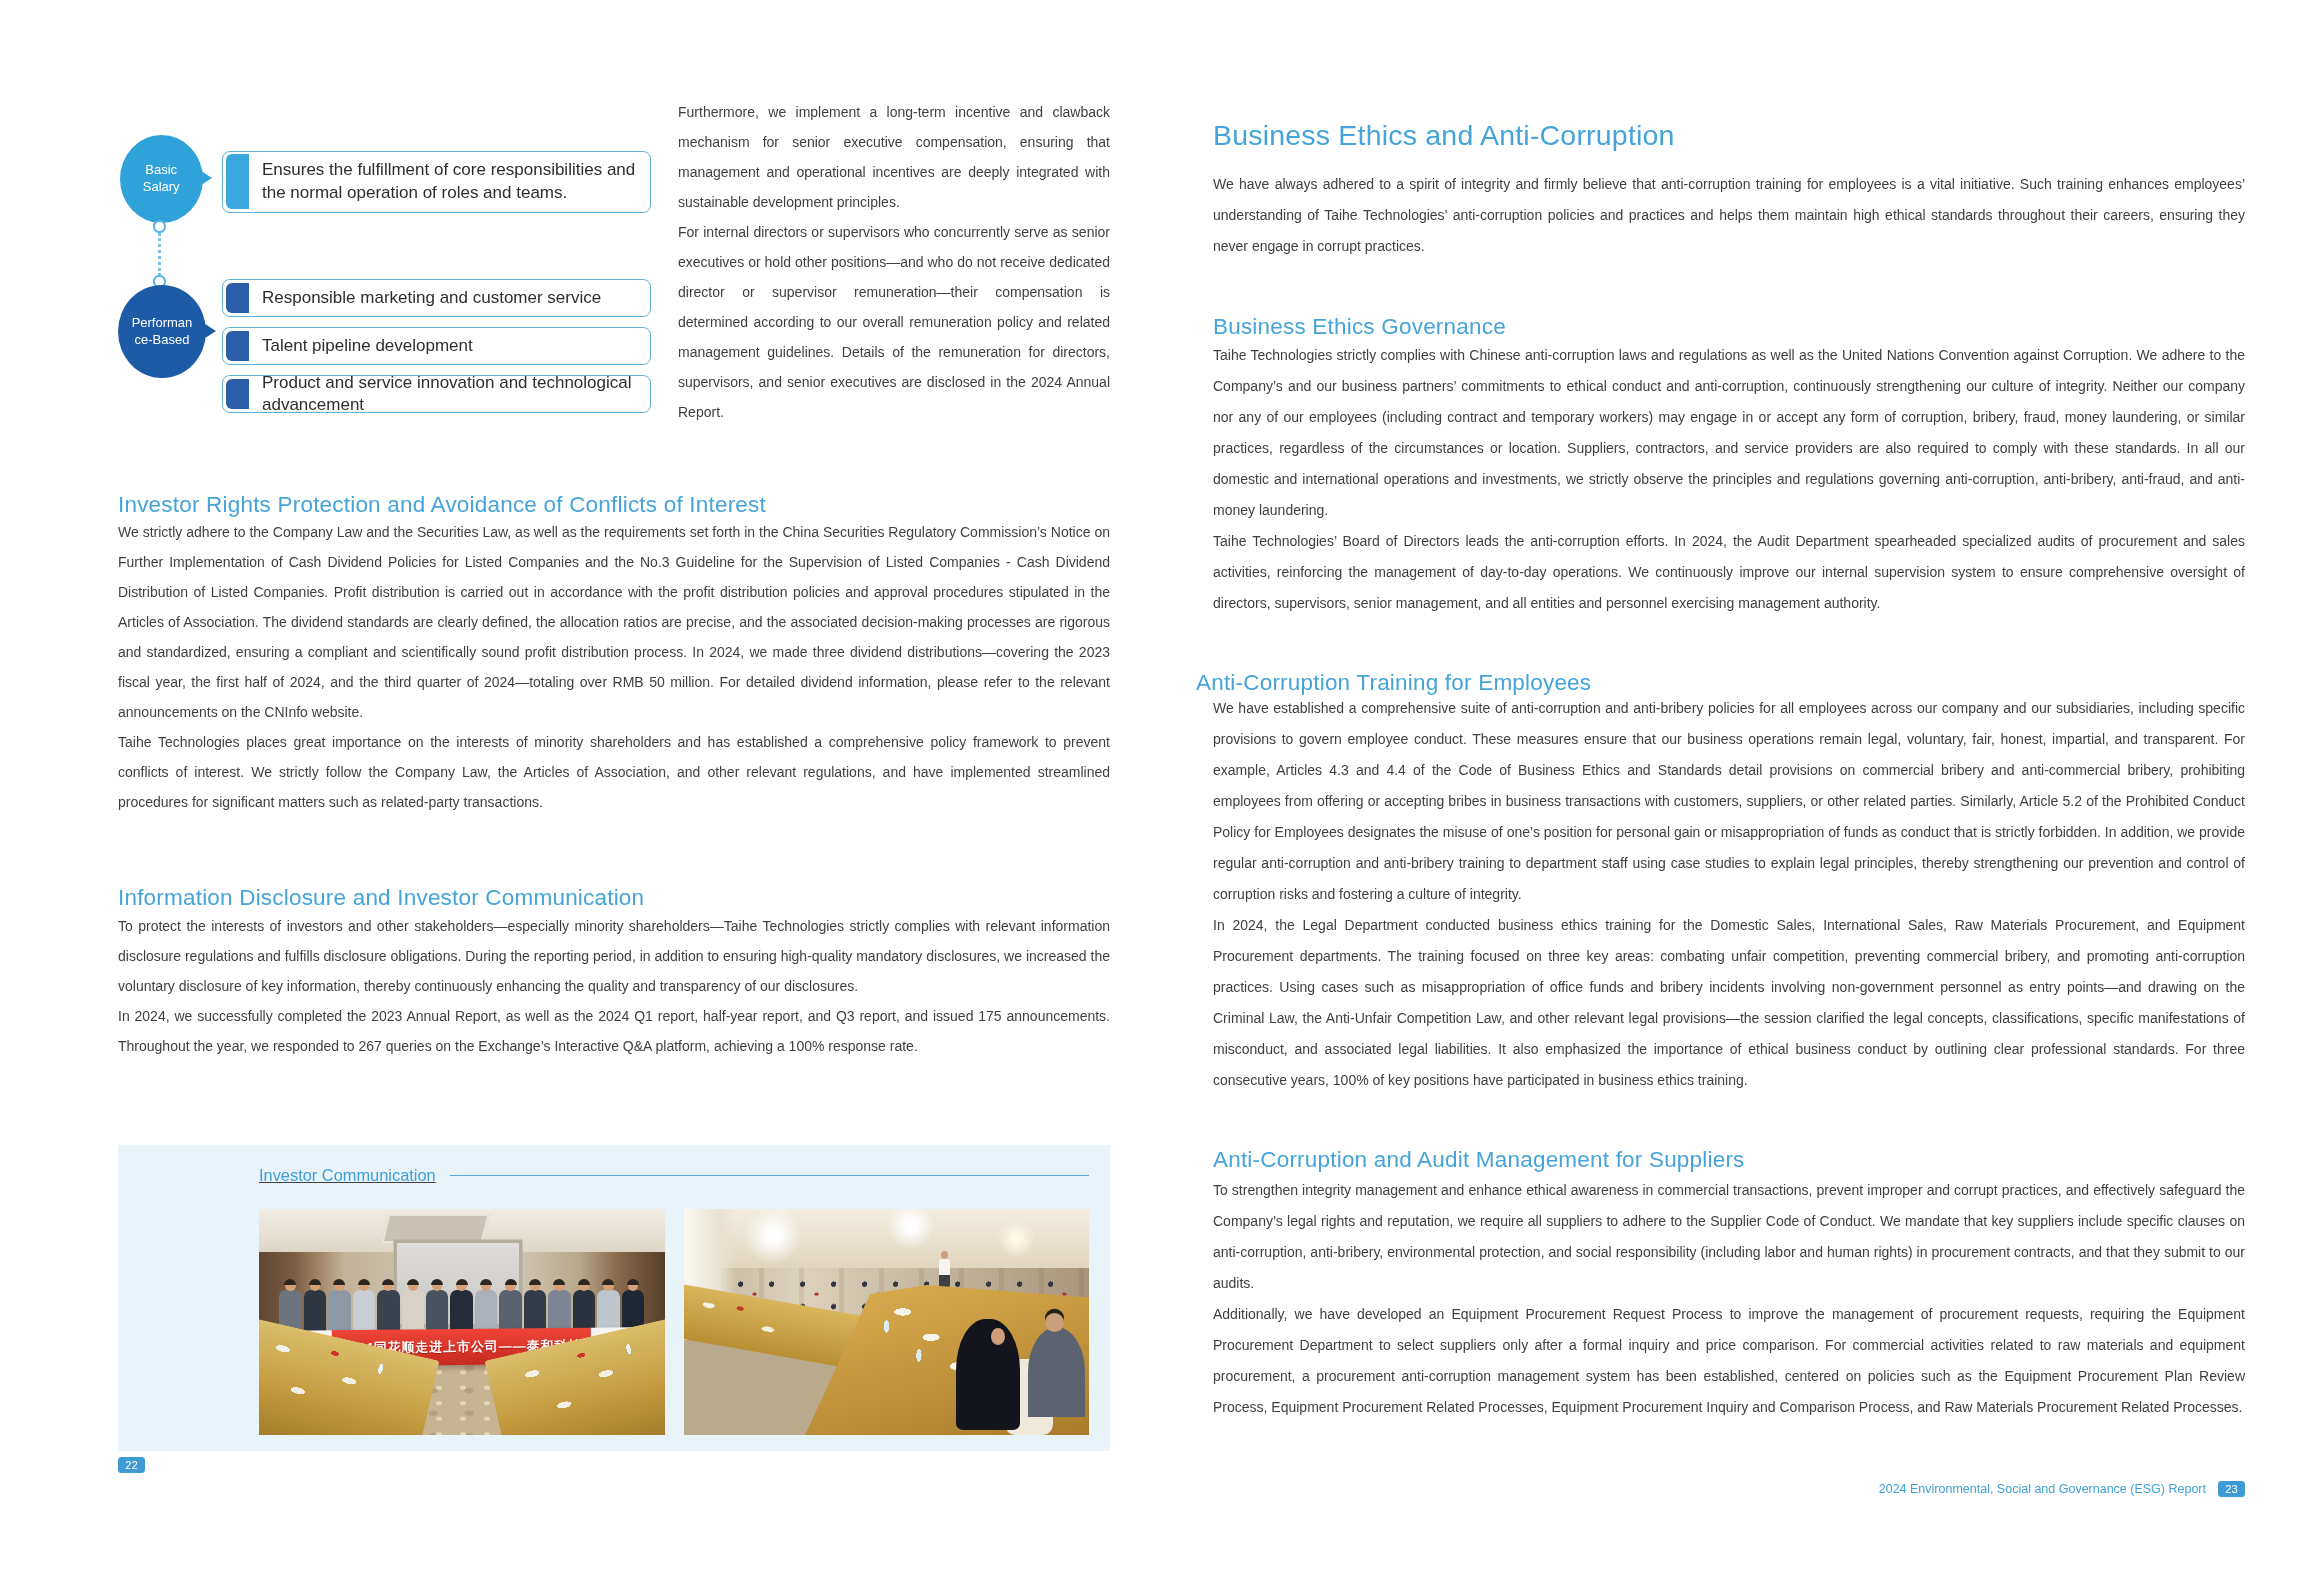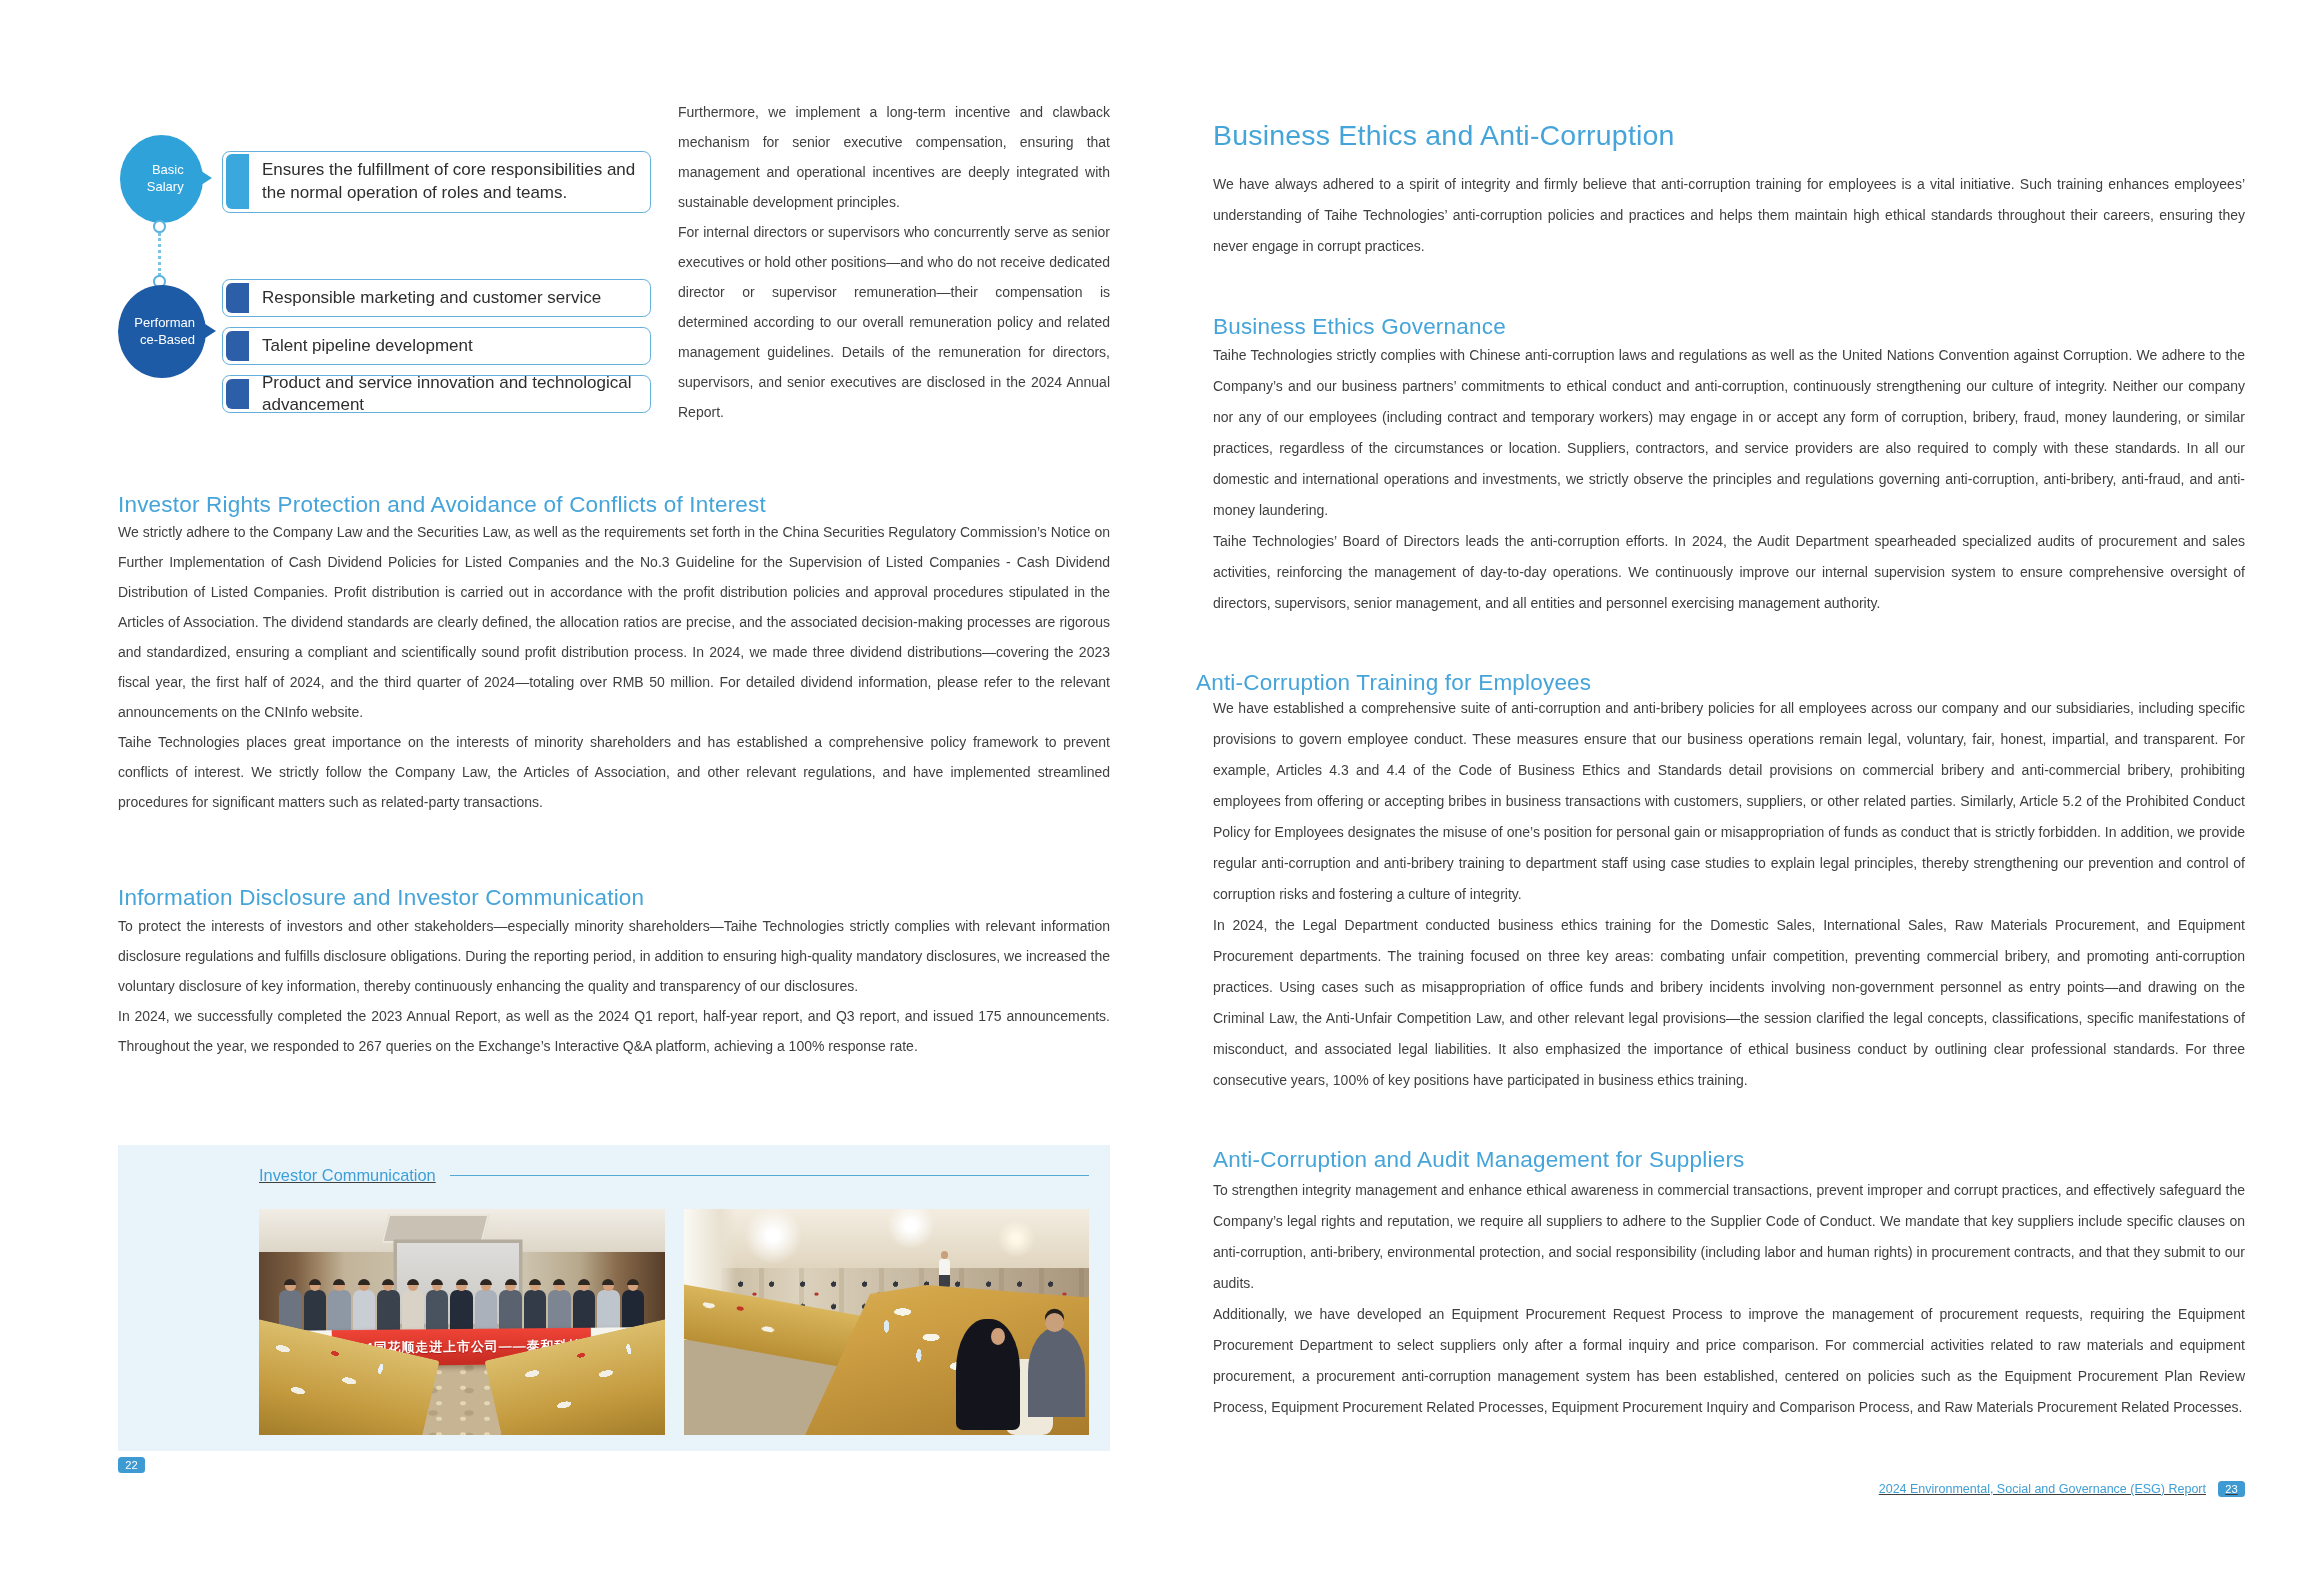--- a/index.html
+++ b/index.html
@@ -12,21 +12,21 @@
   
   .h1{position:absolute;font-size:28.5px;color:var(--accent-blue,#45a4d9);font-weight:400;letter-spacing:0.2px;}
   .h2{position:absolute;font-size:22.5px;color:var(--accent-blue,#45a4d9);font-weight:400;letter-spacing:0.2px;}
   .tb{position:absolute;font-size:14px;line-height:30px;text-align:justify;color:var(--body-text,#3f3f3f);}
   .tb p{margin:0;}
   .page-right .tb{line-height:31px;}
 
   
   .diagram{position:absolute;left:118px;top:128px;width:536px;height:289px;}
   .circle{position:absolute;border-radius:50%;color:#fff;display:flex;align-items:center;justify-content:center;}
-  .circle span{font-size:13px;line-height:1.3;text-align:right;overflow-wrap:anywhere;}
+  .circle span{font-size:13px;line-height:1.3;text-align:center;overflow-wrap:anywhere;}
   .circle-basic{left:1.7px;top:7px;width:83px;height:88px;background:var(--circle-light,#2fa2d9);}
   .circle-basic span{width:45px;}
   .circle-perf{left:0;top:157px;width:88px;height:93px;background:var(--circle-dark,#1d5ba7);}
   .circle-perf span{width:66px;}
   .tail{position:absolute;width:0;height:0;border:9.5px solid transparent;}
   .tail-basic{left:80px;top:41px;border-left:14.7px solid var(--circle-light,#2fa2d9);}
   .tail-perf{left:84px;top:194px;border-left:14.7px solid var(--circle-dark,#1d5ba7);}
   .dotline{position:absolute;left:40px;top:105px;height:43px;border-left:3.5px dotted #79c3e6;}
   .ring{position:absolute;left:35px;width:8.6px;height:8.6px;border:2.6px solid #5cb3e0;border-radius:50%;background:#fff;}
   .ring-a{top:92px;} .ring-b{top:147px;}
@@ -125,21 +125,21 @@
   .pb-chair{right:9%;bottom:0;width:48px;height:76px;background:#efe9dc;border-radius:10.4px;z-index:6;position:absolute;}
   .pb-p1{right:17%;bottom:2%;width:64px;height:111px;background:#14151c;border-radius:46% 46% 7px 7px;}
   .pb-p1::before{content:"";position:absolute;top:8.6px;left:35px;width:14px;height:17.3px;border-radius:50%;background:#cf9f7a;}
   .pb-p2{right:1%;bottom:8%;width:57px;height:90px;background:#5c6270;border-radius:50% 50% 0 0;}
   .pb-p2::before{content:"";position:absolute;top:-14px;left:17.3px;width:19px;height:19px;border-radius:50%;background:#caa07c;box-shadow:0 -4.3px 0 0 #23201c;}
 
   
   .pagebadge{position:absolute;width:27px;height:15.5px;background:var(--badge-bg,#3e9ad2);color:#fff;border-radius:3.5px;
              font-size:11.2px;display:flex;align-items:center;justify-content:center;}
   .badge-left{left:118px;top:1457px;}
-  .footer-right{position:absolute;right:73px;top:1481px;display:flex;align-items:center;gap:12px;text-decoration:underline;}
+  .footer-right{position:absolute;right:73px;top:1481px;display:flex;align-items:center;gap:12px;}
   .footer-title{font-size:12.5px;color:#3f9fd6;}
   .footer-right .pagebadge{position:static;}
 </style>
 </head>
 <body>
 
 <div class="spread">
 
   <section class="page page-left">
 

